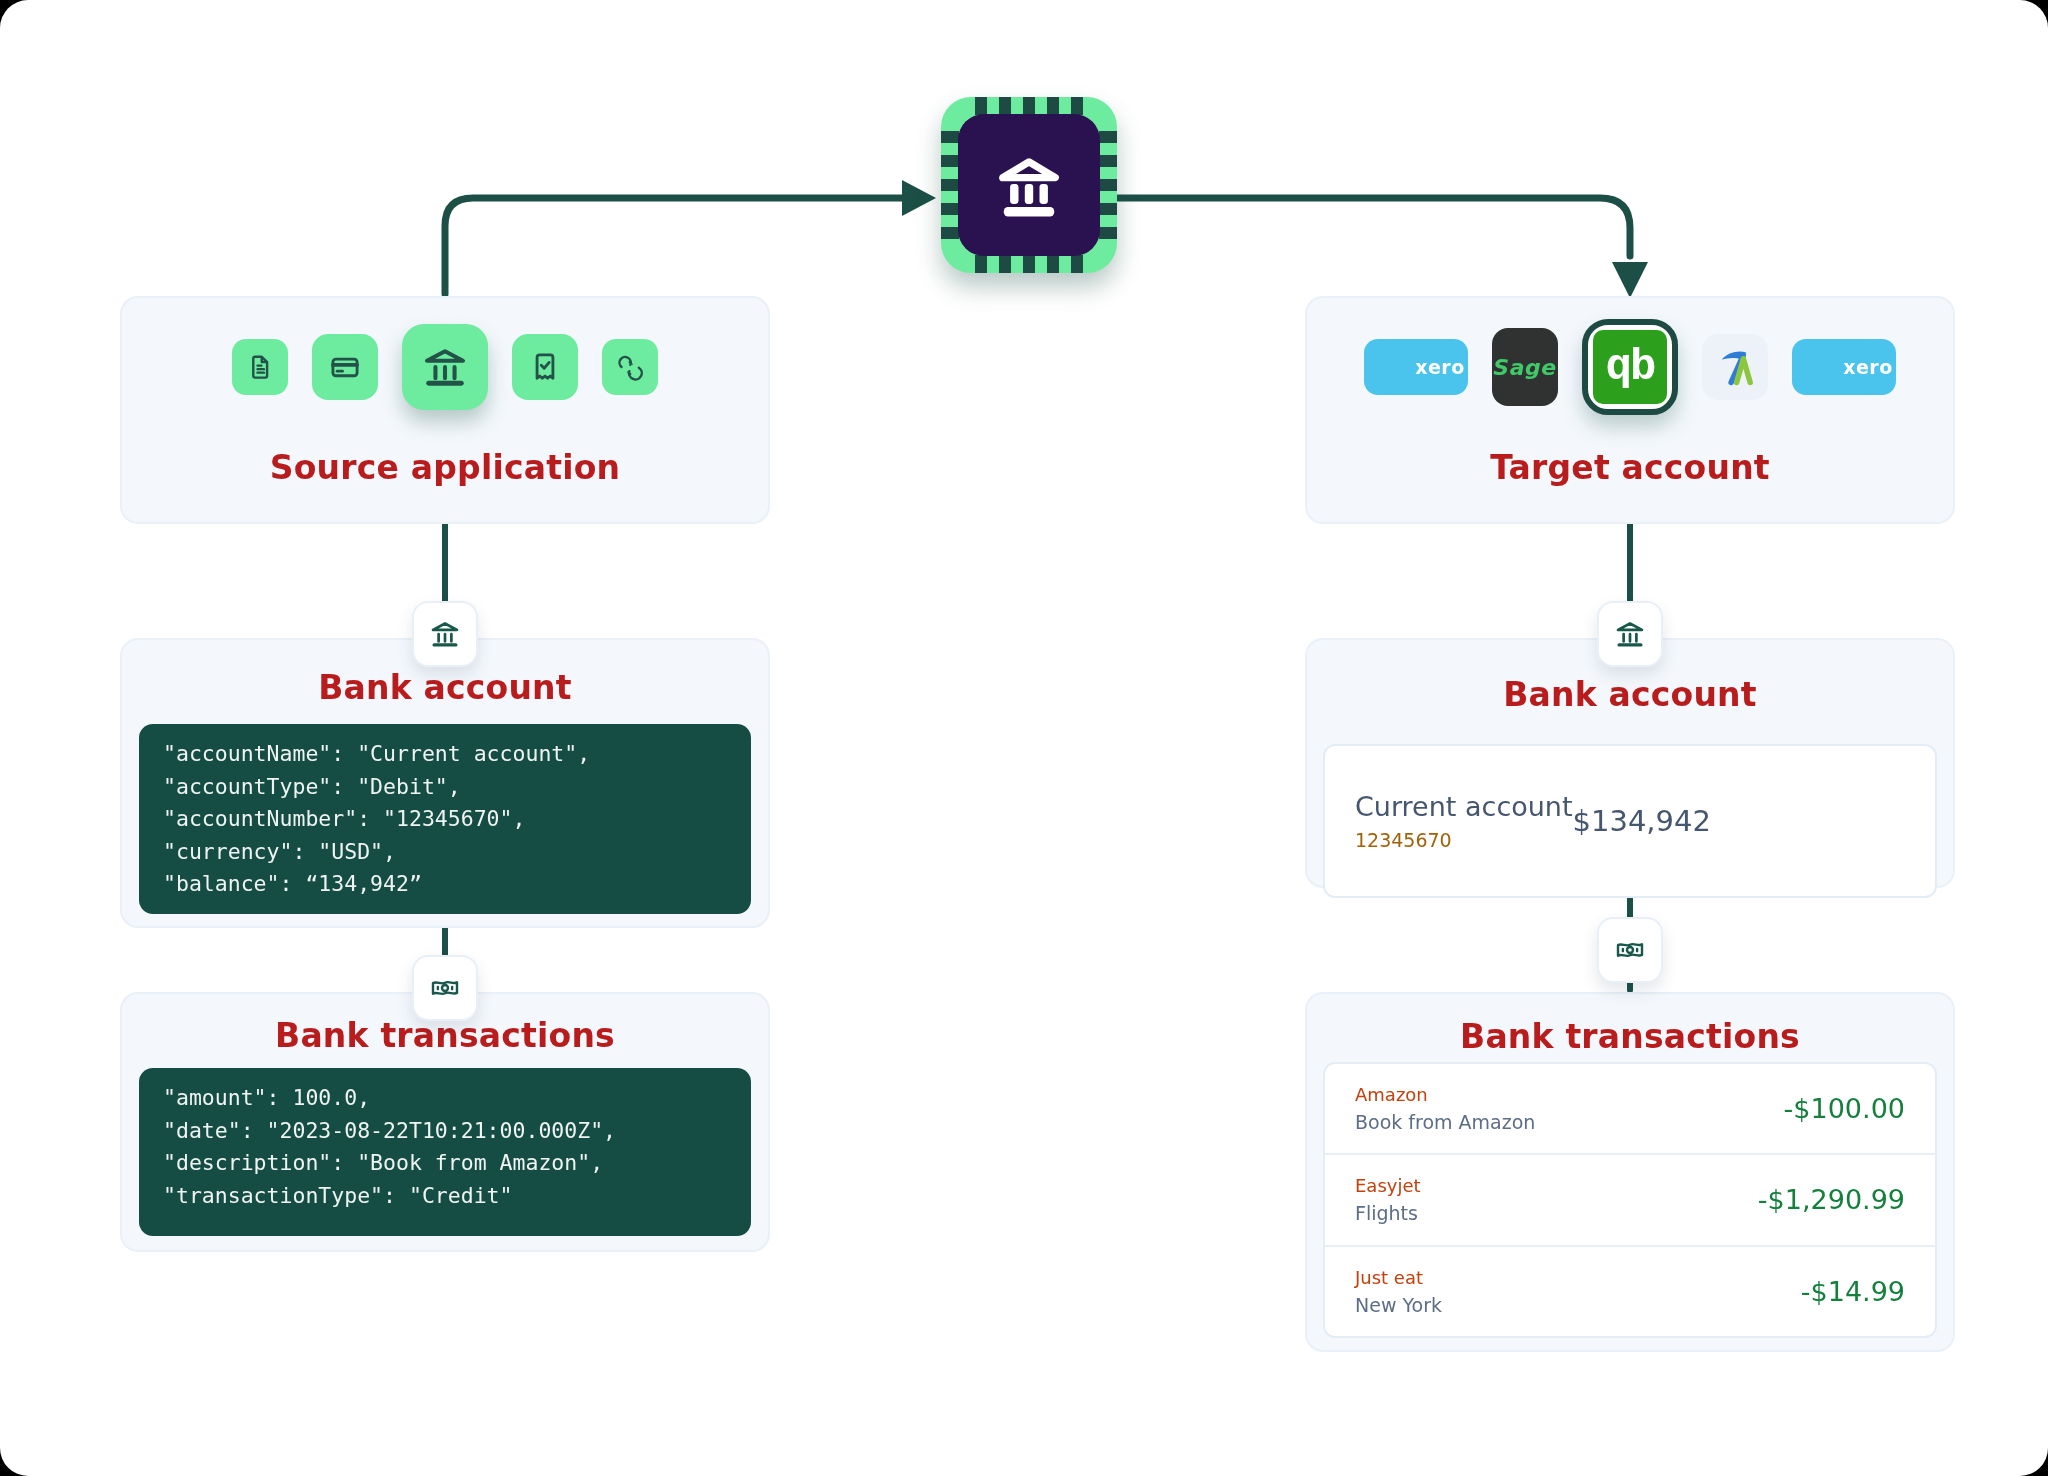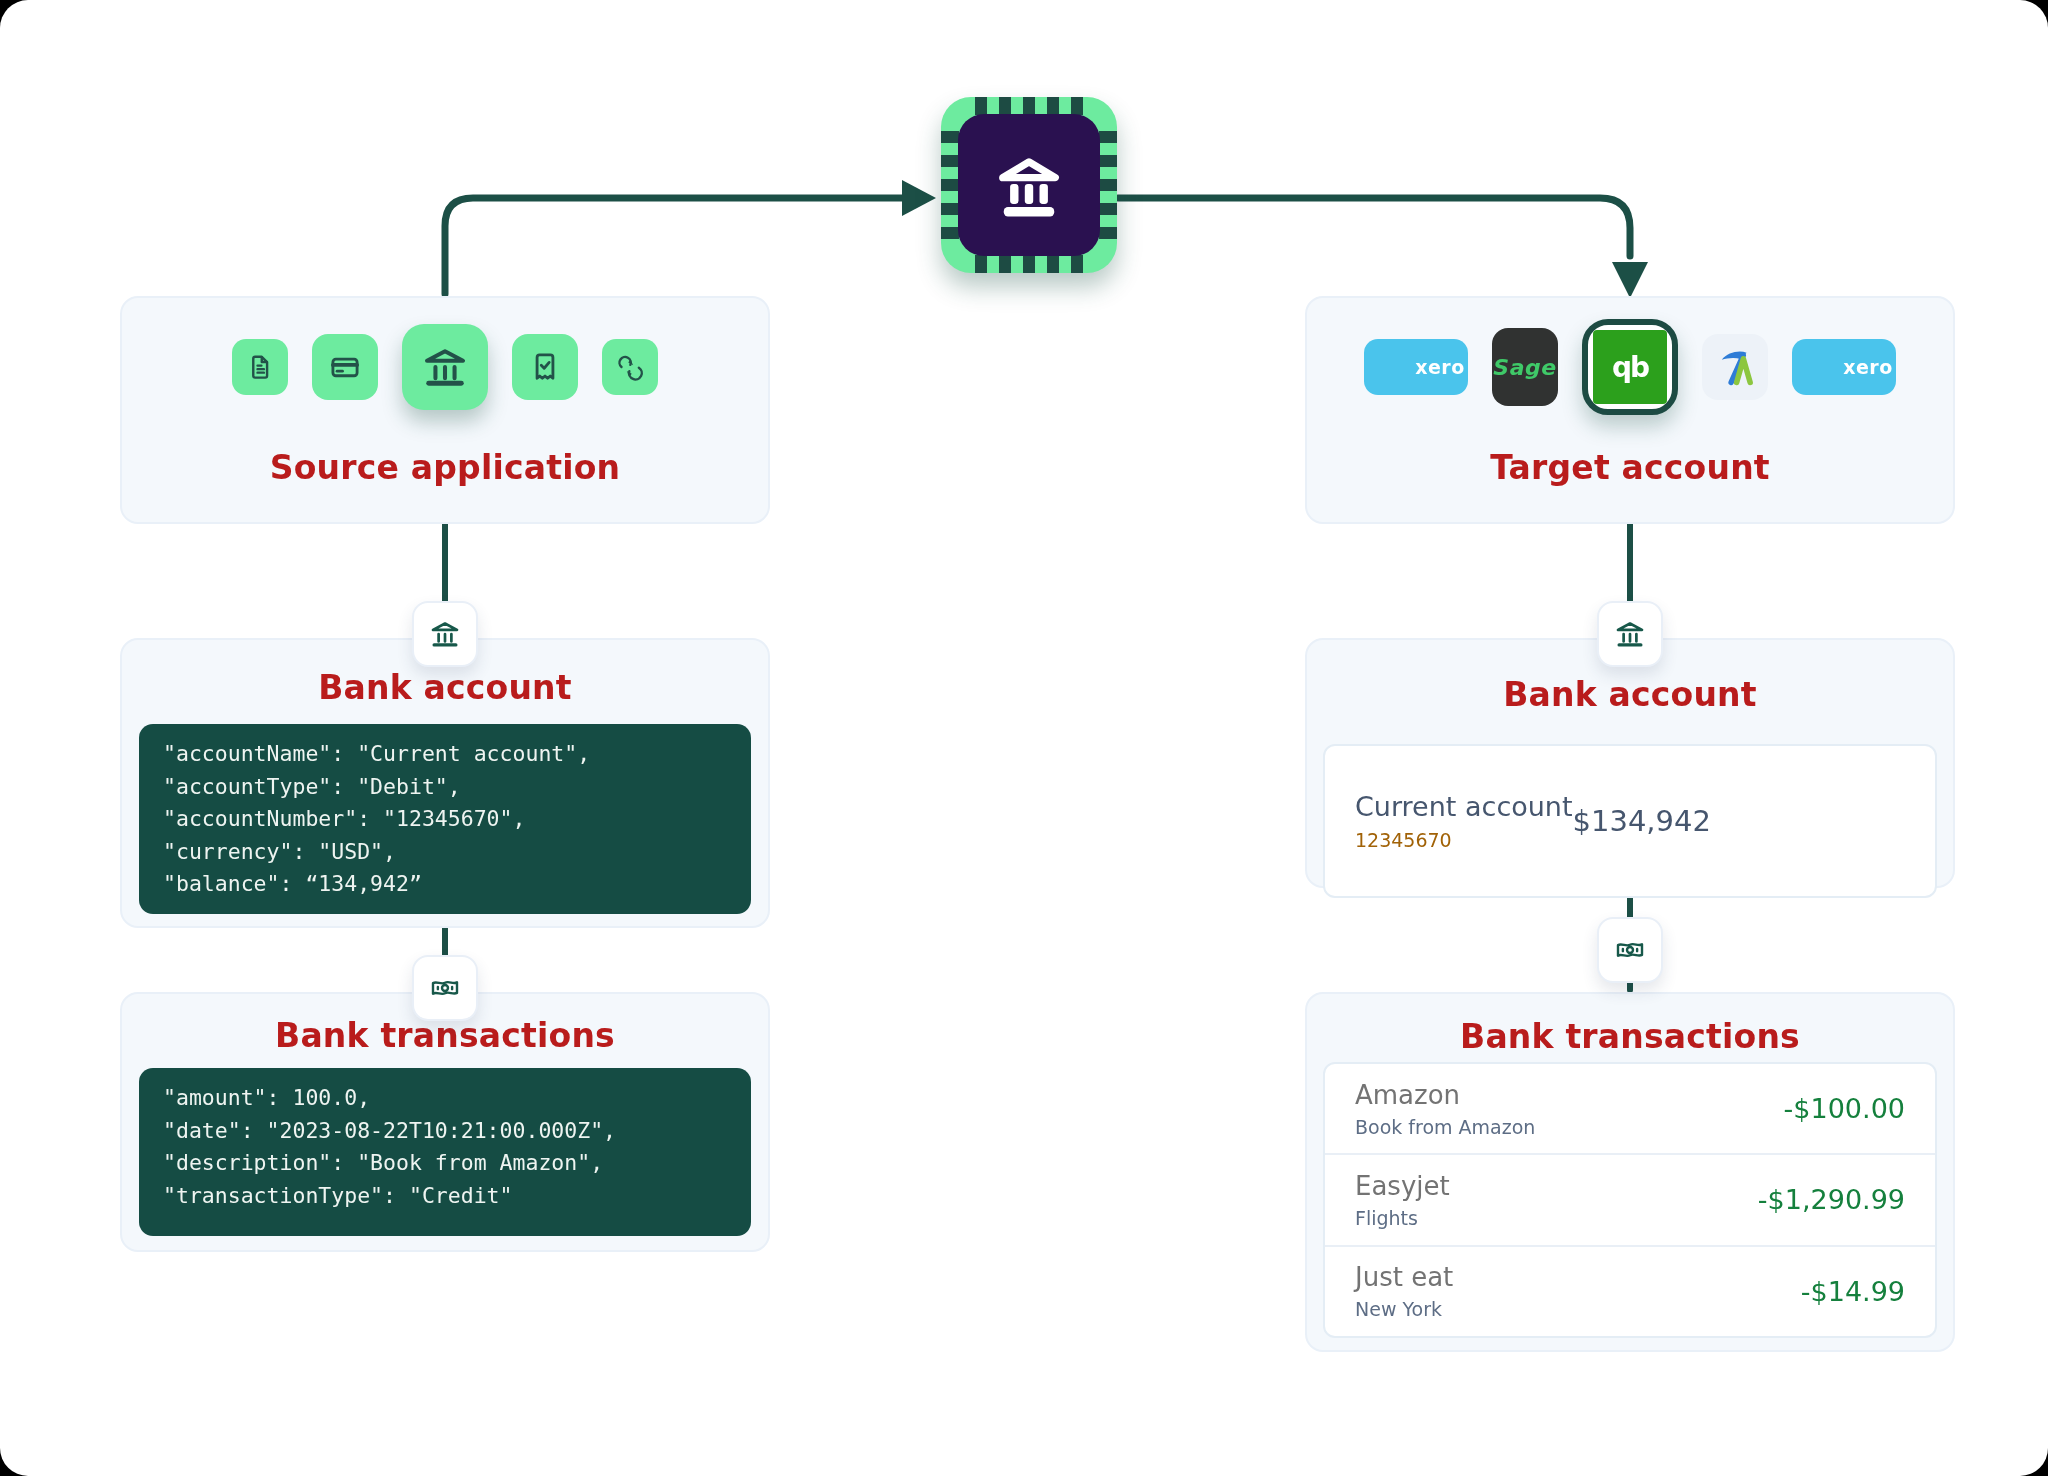--- a/index.html
+++ b/index.html
@@ -34,22 +34,22 @@
   .src-icon{color:#235249;}
 
   
   .app{display:flex;align-items:center;justify-content:center;border-radius:14px;flex:0 0 auto;
        font-weight:700;color:#fff;}
   .app.xero{width:56px;height:56px;background:#4ac4ec;font-size:19px;letter-spacing:.5px;padding-left:48px;}
   .app.sage{width:66px;height:78px;background:#303231;border-radius:16px;}
   .app.sage span{color:#3fc968;font-size:22px;font-weight:700;font-style:italic;letter-spacing:.5px;}
   .qb-ring{width:96px;height:96px;box-sizing:border-box;border:6px solid #1d4b43;background:#fff;border-radius:26px;
            padding:5px;display:flex;box-shadow:0 12px 20px rgba(24,78,66,.25);flex:0 0 auto;}
-  .qb-core{flex:1;background:#2ca01c;border-radius:4px;display:flex;align-items:center;justify-content:center;
-           color:#fff;font-size:28px;font-weight:700;letter-spacing:-2px;}
+  .qb-core{flex:1;background:#2ca01c;border-radius:10px;display:flex;align-items:center;justify-content:center;
+           color:#fff;font-size:44px;font-weight:700;letter-spacing:-2px;font-family:Liberation Mono, monospace;}
   .app.freeagent{width:66px;height:66px;background:#edf2f8;border-radius:16px;}
 
   
   .badge{position:absolute;width:66px;height:66px;background:#fff;border:2px solid #e9eff7;border-radius:16px;
          box-sizing:border-box;display:flex;align-items:center;justify-content:center;z-index:4;
          box-shadow:0 8px 16px rgba(40,60,90,.12);color:#17584a;}
   #badge-src-bank{left:412px;top:601px;}
   #badge-src-txn {left:412px;top:955px;}
   #badge-tgt-bank{left:1597px;top:601px;}
   #badge-tgt-txn {left:1597px;top:917px;}
@@ -64,21 +64,21 @@
 
   
   .card{position:absolute;left:16px;right:16px;background:#fff;border:2px solid #e4edf5;border-radius:12px;box-sizing:border-box;}
   #tgt-bank .card{top:104px;height:154px;display:flex;align-items:center;justify-content:flex-start;padding:0 30px;}
   .acct-name{font-size:27px;color:#46566e;font-weight:500;}
   .acct-num{font-size:19px;color:#a16207;margin-top:7px;}
   .acct-balance{font-size:29px;color:#46566e;font-weight:500;}
   #tgt-txn .card{top:68px;height:276px;display:flex;flex-direction:column;}
   .txn-row{flex:1;display:flex;align-items:center;justify-content:space-between;padding:0 30px;}
   .txn-row + .txn-row{border-top:2px solid #e9eff6;}
-  .txn-name{font-size:26px;color:#737373;font-weight:500;}
+  .txn-name{font-size:18px;color:#c2410c;font-weight:500;}
   .txn-desc{font-size:19px;color:#5d6d85;margin-top:6px;}
   .txn-amount{font-size:27px;color:#15803d;font-weight:500;}
 
   
   .chip{position:absolute;left:941px;top:97px;width:176px;height:176px;background:#6deb9f;border-radius:30px;z-index:3;
         box-shadow:0 14px 24px rgba(24,78,66,.30);}
   .pins{position:absolute;background-color:transparent;}
   .pins.h{left:34px;width:108px;height:18px;background-image:repeating-linear-gradient(90deg,#1d4b43 0 12px,transparent 12px 24px);}
   .pins.v{top:34px;height:108px;width:18px;background-image:repeating-linear-gradient(180deg,#1d4b43 0 12px,transparent 12px 24px);}
   .pins.t{top:0;} .pins.b{bottom:0;} .pins.l{left:0;} .pins.r{right:0;}

